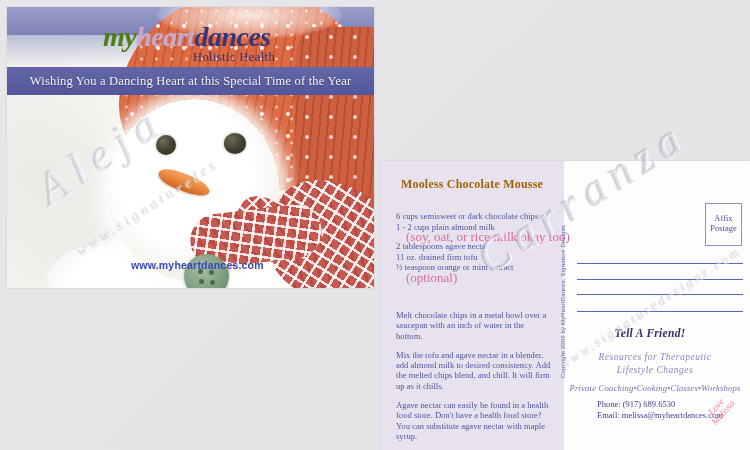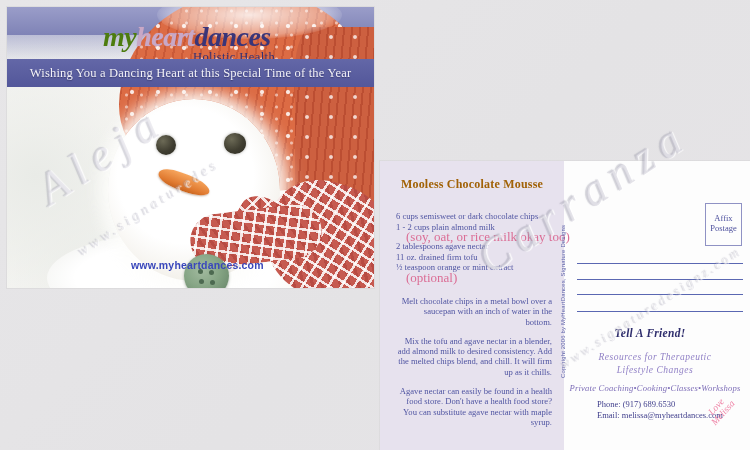--- a/index.html
+++ b/index.html
@@ -53,33 +53,33 @@
   .button{position:absolute;left:177px;top:247px;width:45px;height:44px;z-index:6;border-radius:50%;
       background:radial-gradient(circle at 40% 35%, #a3bba0 0%, #86a585 45%, #5f7d61 100%);box-shadow:0 1px 3px rgba(60,80,60,0.4);}
   .button::after{content:"";position:absolute;left:14px;top:15px;width:5px;height:5px;border-radius:50%;background:#4c6950;
       box-shadow:11px 1px 0 #4c6950, 1px 10px 0 #4c6950, 12px 11px 0 #4c6950;}
 
   .logo{position:absolute;left:76px;top:16px;z-index:8;font-style:italic;font-weight:bold;font-size:28px;line-height:28px;letter-spacing:-0.5px;white-space:nowrap;}
   .logo .p-my{color:#4d7c0f;margin-left:20px;}
   .logo .p-heart{color:#c9a8c6;text-shadow:0 0 1px #b493b4;}
   .logo .p-dances{color:#3a3578;}
   .logo-tagline{position:absolute;left:186px;top:43px;z-index:8;font-size:12.5px;color:#333174;letter-spacing:0.4px;white-space:nowrap;}
-  .banner{position:absolute;left:0;top:52px;width:367px;height:28px;z-index:8;background:linear-gradient(#6367a7,#53579a);
+  .banner{position:absolute;left:0;top:60px;width:367px;height:28px;z-index:8;background:linear-gradient(#6367a7,#53579a);
       color:#f3f2f8;font-size:12.5px;line-height:28px;text-align:center;white-space:nowrap;text-shadow:0 1px 1px rgba(30,30,70,0.5);letter-spacing:0.2px;}
   .front-website{position:absolute;left:124px;top:252px;z-index:8;font-family:"Liberation Sans","DejaVu Sans",sans-serif;
       font-size:10.5px;font-weight:bold;color:#3947bb;letter-spacing:0.2px;}
 
   
   .back-card{position:absolute;left:380px;top:161px;width:370px;height:289px;background:#fdfdfd;overflow:hidden;box-shadow:0 0 0 1px rgba(0,0,0,0.03);}
   .recipe-panel{position:absolute;left:0;top:0;width:184px;height:289px;background:#e7e2ee;}
   .recipe-title{position:absolute;left:0;top:16px;width:184px;text-align:center;font-size:12px;font-weight:bold;color:#a16207;letter-spacing:0.2px;}
   .ingredients{position:absolute;left:16px;top:50px;width:162px;color:#5055a2;font-size:8.6px;}
   .ing-line{line-height:10.5px;white-space:nowrap;}
   .ing-note{line-height:9px;padding-left:10px;font-size:13px;color:#db6d95;white-space:nowrap;}
-  .steps{position:absolute;left:16px;top:135px;width:156px;color:#5055a2;font-size:8.6px;text-align:right;}
+  .steps{position:absolute;left:16px;top:149px;width:156px;color:#5055a2;font-size:8.6px;}
   .steps p{margin:0 0 9px 0;line-height:10.3px;}
   .copyright-vert{position:absolute;left:180px;top:62px;height:155px;writing-mode:vertical-rl;transform:rotate(180deg);
       font-family:"Liberation Sans","DejaVu Sans",sans-serif;font-size:5.9px;color:#6065ab;letter-spacing:0.2px;white-space:nowrap;}
   .affix-box{position:absolute;left:325px;top:14px;width:37px;height:43px;border:1px solid #8f92c4;box-sizing:border-box;
       text-align:center;font-size:8.5px;line-height:10px;color:#4c4f9d;padding-top:9px;margin-top:28px;}
   .addr-line{position:absolute;left:197px;width:166px;height:0;border-top:1.6px solid #5a67b2;}
   .addr-1{top:102px;}.addr-2{top:118px;}.addr-3{top:133px;}.addr-4{top:150px;}
   .tell-a-friend{position:absolute;left:170px;top:166px;width:200px;text-align:center;font-size:11.5px;font-weight:bold;color:#2f2e6d;letter-spacing:0.3px;font-style:italic;}
   .services-1{position:absolute;left:180px;top:191px;width:190px;text-align:center;font-style:italic;font-size:9.5px;color:#9181c6;letter-spacing:0.5px;}
   .services-2{position:absolute;left:180px;top:204px;width:190px;text-align:center;font-style:italic;font-size:9.5px;color:#9181c6;letter-spacing:0.5px;}

